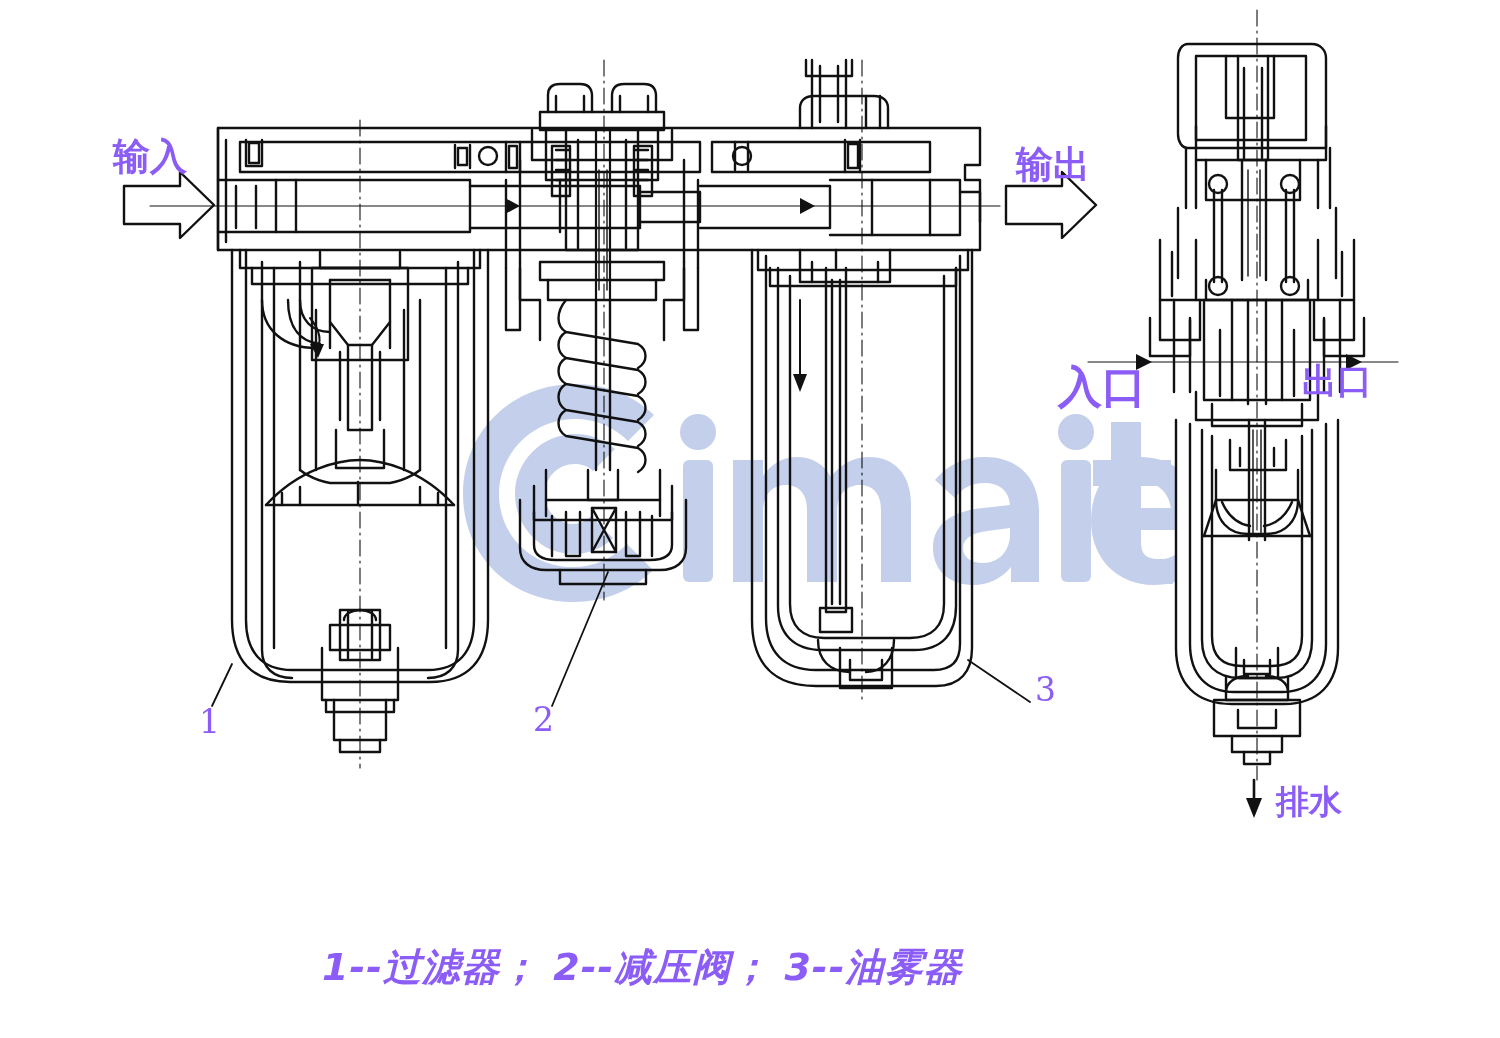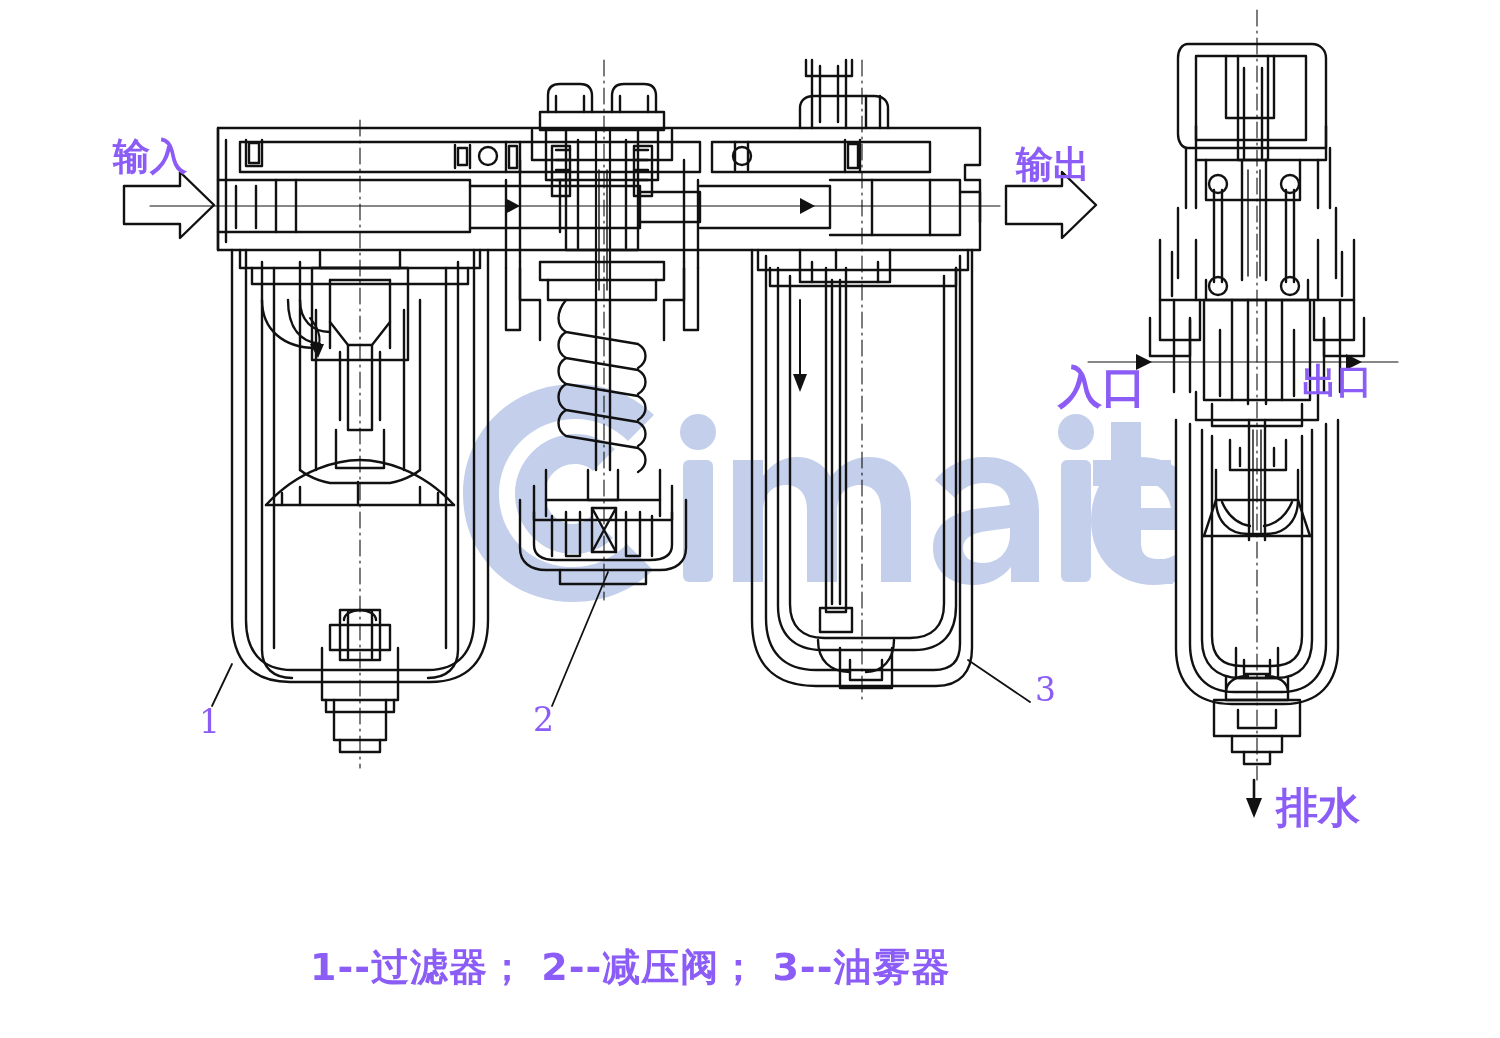--- a/index.html
+++ b/index.html
@@ -328,19 +328,19 @@
 
   <div class="lbl cn" style="left:1016px;top:128px;font-size:37px;margin-top:12px;">输出</div>
 
   <div class="lbl num" style="left:199px;top:702px;font-size:33px;">1</div>
   <div class="lbl num" style="left:533px;top:700px;font-size:33px;">2</div>
   <div class="lbl num" style="left:1035px;top:670px;font-size:33px;">3</div>
 
   <div class="lbl cn" style="left:1058px;top:358px;font-size:44px;">入口</div>
   <div class="lbl cn" style="left:1302px;top:358px;font-size:35px;">出口</div>
 
-  <div class="lbl cn" style="left:1276px;top:780px;font-size:42px;">排水</div>
-
-
-  <div class="lbl cn" style="left:310px;top:942px;font-size:38px;letter-spacing:1px;">1--过滤器；  2--减压阀；  3--油雾器</div>
+  <div class="lbl cn" style="left:1276px;top:780px;font-size:33px;">排水</div>
+
+
+  <div class="lbl cn" style="left:322px;top:942px;font-size:38px;letter-spacing:1px;font-style:italic;">1--过滤器；  2--减压阀；  3--油雾器</div>
 
 
 </div>
 
 </body></html>

